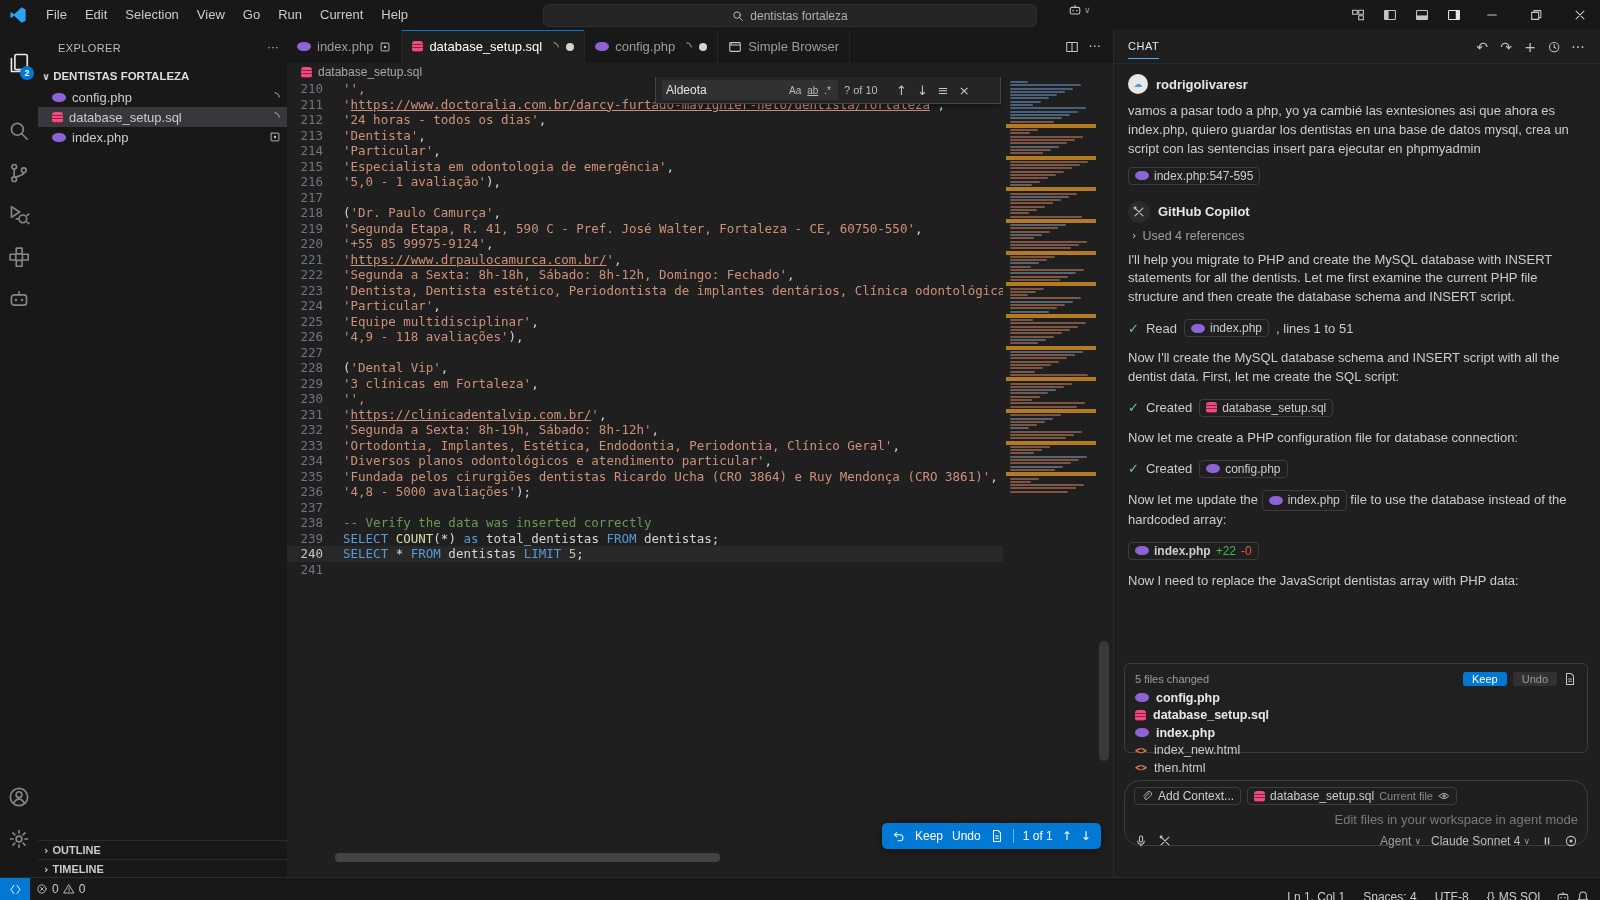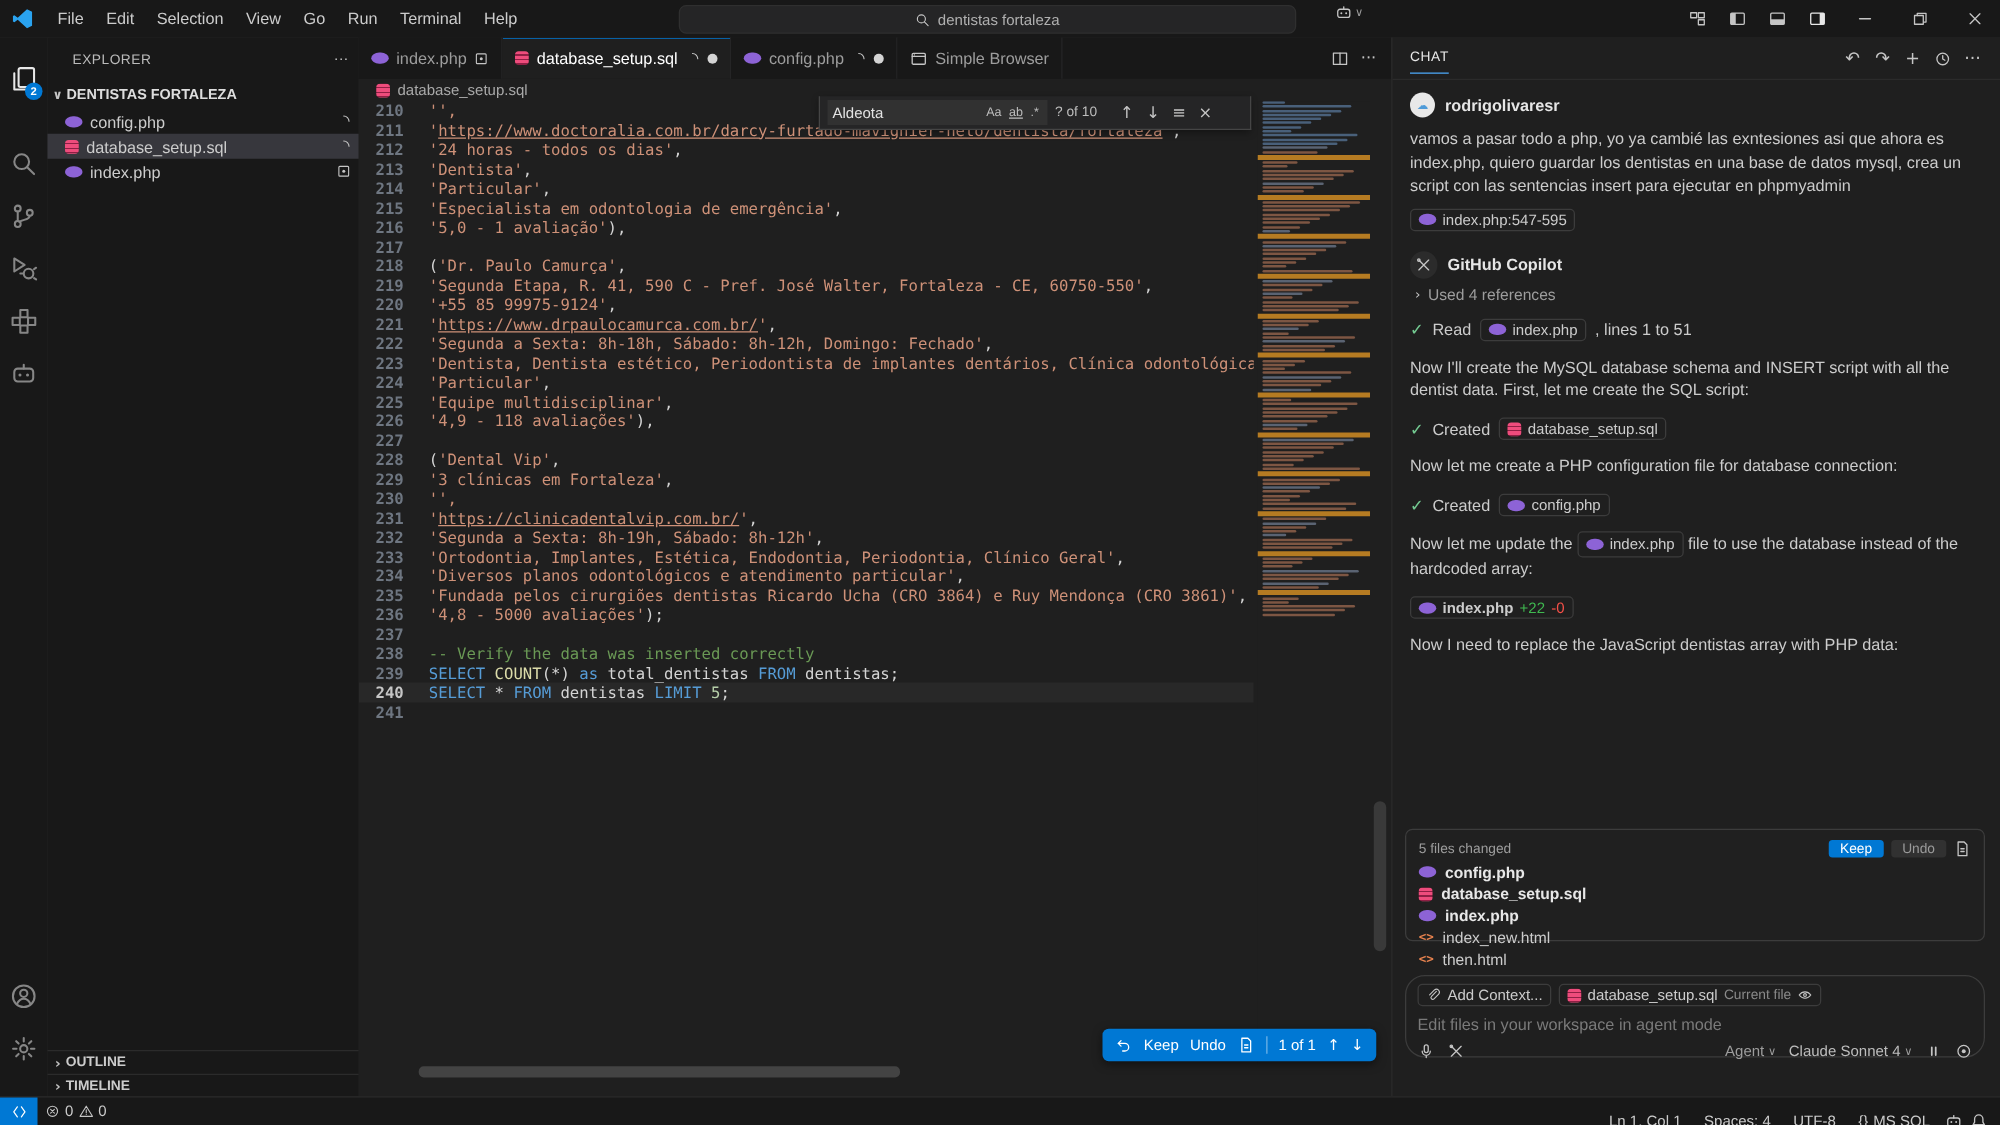--- a/index.html
+++ b/index.html
@@ -43,21 +43,21 @@
   #editor{position:absolute;left:287px;top:30px;bottom:22px;width:826px;background:#1f1f1f;}
   #tabbar{position:absolute;left:0;top:0;right:0;height:33px;background:#181818;display:flex;align-items:stretch;}
   .tab{display:flex;align-items:center;gap:6px;padding:0 10px;font-size:13px;color:#9d9d9d;background:#181818;border-right:1px solid #252526;}
   .tab.active{background:#1f1f1f;color:#ffffff;box-shadow:inset 0 1px 0 #0078d4;}
   .tab .dot{width:8px;height:8px;border-radius:50%;background:#d4d4d4;}
   #tab-actions{margin-left:auto;display:flex;align-items:center;gap:10px;padding-right:12px;color:#c5c5c5;}
   #breadcrumb{position:absolute;left:0;top:33px;right:0;height:18px;display:flex;align-items:center;gap:6px;padding-left:14px;font-size:12px;color:#a9a9a9;}
   #code-area{position:absolute;left:0;top:51px;right:110px;bottom:26px;overflow:hidden;font-family:"DejaVu Sans Mono",monospace;font-size:12.5px;}
   .cl{display:flex;height:15.5px;line-height:15.5px;white-space:pre;}
   .cl.cur{background:#282828;}
-  .cl .ln{flex:0 0 36px;text-align:right;color:#6e7681;padding-right:20px;font-weight:bold;}
+  .cl .ln{flex:0 0 36px;text-align:right;color:#6e7681;padding-right:20px;}
   .cl.cur .ln{color:#c6c6c6;}
   .tok-p{color:#d4d4d4}.tok-s{color:#ce9178}.tok-k{color:#569cd6}.tok-f{color:#dcdcaa}
   .tok-c{color:#6a9955}.tok-n{color:#b5cea8}
   .tok-u{color:#ce9178;text-decoration:underline;}
   
   #find{position:absolute;left:368px;top:47px;width:332px;height:26px;background:#252526;border:1px solid #454545;border-top:none;display:flex;align-items:center;gap:6px;padding:0 6px;box-shadow:0 2px 6px rgba(0,0,0,.4);z-index:5;}
   #find-input{display:flex;align-items:center;background:#313131;height:20px;flex:0 0 168px;padding:0 4px;font-size:12px;color:#e3e3e3;}
   #find-input .q{flex:1;}
   .find-opt{font-size:10px;color:#bdbdbd;padding:0 3px;text-align:right;}
   #find-count{font-size:11px;color:#bdbdbd;flex:0 0 44px;}
@@ -101,21 +101,21 @@
   #changes{position:absolute;left:10px;right:12px;top:633px;height:90px;border:1px solid #3c3c3c;border-radius:6px;background:#202020;padding:5px 10px;box-sizing:border-box;}
   #changes-head{display:flex;align-items:center;gap:6px;height:20px;}
   #changes-head .lbl{font-size:11px;color:#9d9d9d;flex:1;}
   .btn-blue{background:#0078d4;color:#fff;font-size:11px;padding:1px 9px;border-radius:3px;}
   .btn-grey{background:#313131;color:#9a9a9a;font-size:11px;padding:1px 9px;border-radius:3px;}
   .chg-row{display:flex;align-items:center;gap:7px;height:17.5px;font-size:12.5px;color:#cccccc;}
   .chg-row.bold{font-weight:700;color:#e8e8e8;}
   
   #chat-input{position:absolute;left:10px;right:12px;top:750px;height:66px;border:1px solid #3c3c3c;border-radius:16px;background:#1f1f1f;padding:6px 9px;box-sizing:border-box;}
   #ci-chips{display:flex;align-items:center;gap:6px;}
-  #ci-placeholder{color:#7a7a7a;margin-top:7px;font-size:13px;}
+  #ci-placeholder{color:#7a7a7a;margin-top:7px;font-size:13px;text-align:right;}
   #ci-bottom{display:flex;align-items:center;gap:10px;margin-top:7px;}
   #ci-bottom .sp{flex:1;}
   .model{color:#bdbdbd;font-size:12px;display:flex;align-items:center;gap:3px;}
   .mode{color:#9d9d9d;font-size:12px;display:flex;align-items:center;gap:3px;}
   
   #statusbar{position:absolute;left:0;right:0;bottom:0;height:22px;background:#181818;border-top:1px solid #2b2b2b;display:flex;align-items:center;font-size:12px;color:#cccccc;}
   #remote{width:30px;height:22px;background:#0078d4;color:#fff;display:flex;align-items:center;justify-content:center;}
   #remote .ico{color:#fff;width:13px;height:13px;}
   .sb-item{display:flex;align-items:center;gap:4px;padding:0 6px;}
   #sb-right{margin-left:auto;display:flex;align-items:center;gap:6px;padding-right:10px;margin-top:16px;}
@@ -132,21 +132,21 @@
           <path fill="#2aa3f0" stroke="none" d="M11.2 1.2L4.6 7.3 2.2 5.5l-1 .5v4l1 .5 2.4-1.8 6.6 6.1 3.6-1.8V3z"></path>
         </svg>
       </span>
     <nav id="menubar" style="display: flex;">
         <div class="menu-item">File</div>
         <div class="menu-item">Edit</div>
         <div class="menu-item">Selection</div>
         <div class="menu-item">View</div>
         <div class="menu-item">Go</div>
         <div class="menu-item">Run</div>
-        <div class="menu-item">Terminal</div>
+        <div class="menu-item">Current</div>
         <div class="menu-item">Help</div>
       </nav>
     <div id="nav-arrows">
       <span class="glyph">←</span>
       <span class="glyph">→</span>
     </div>
     <div id="searchbox">
       <span class="ico small">
           <svg viewBox="0 0 16 16">
             <circle cx="6.8" cy="6.8" r="4.3"></circle>
@@ -652,20 +652,21 @@
               </svg>
             </span>
           </span>
         <span class="uname">GitHub Copilot</span>
       </div>
       <div class="refs-row">
         <span class="glyph" style="font-size:11px">›</span>
         <span>Used 4 references</span>
       </div>
       <div id="chat-flow">
+          <div class="cpara">I'll help you migrate to PHP and create the MySQL database with INSERT statements for all the dentists. Let me first examine the current PHP file structure and then create the database schema and INSERT script.</div>
           <div class="tool-row">
             <span class="check">✓</span>
             <span class="verb">Read</span>
             <span class="chip">
               <span class="fico-php"></span>
               <span>index.php</span>
             </span>
             <span class="sfx">, lines 1 to 51</span>
           </div>
           <div class="cpara">Now I'll create the MySQL database schema and INSERT script with all the dentist data. First, let me create the SQL script:</div>

